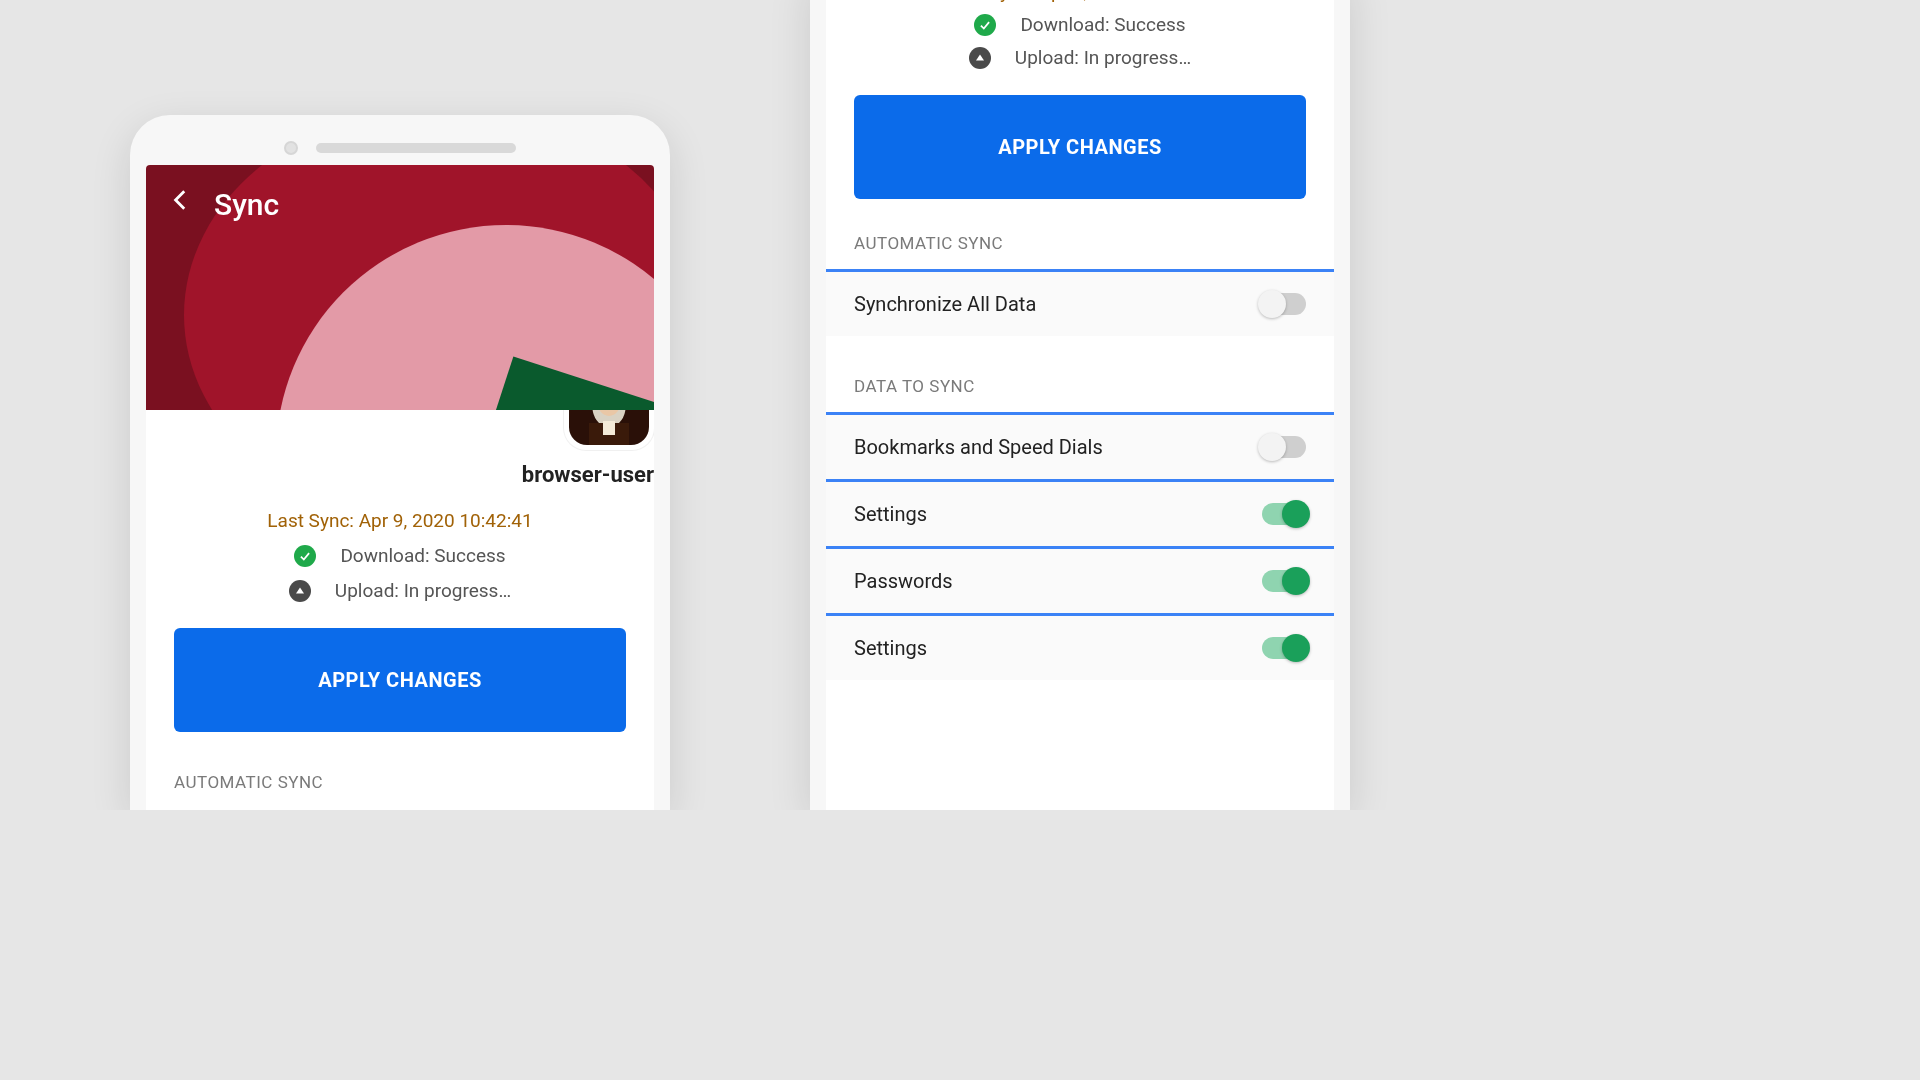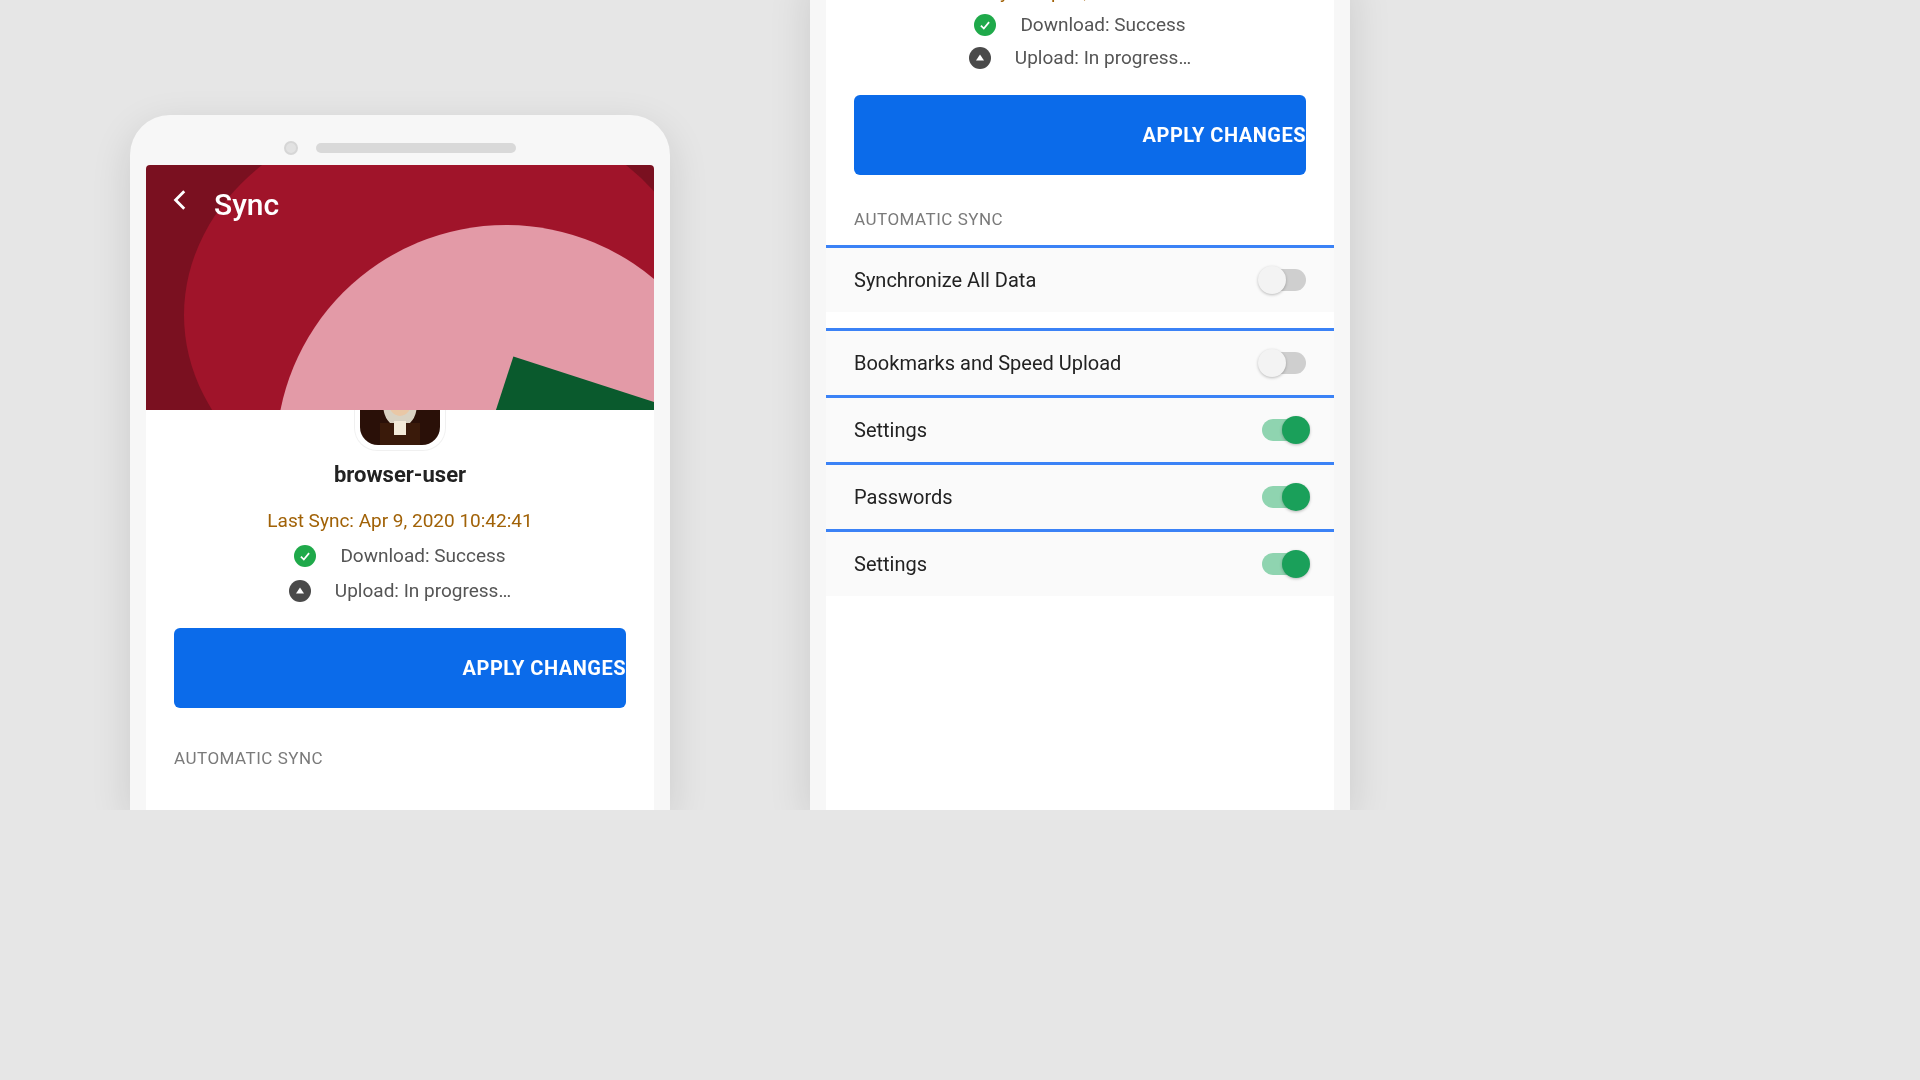--- a/index.html
+++ b/index.html
@@ -44,21 +44,21 @@
     background:#7a1020;
     overflow:hidden;
   }
   .hero .shape1 { position:absolute; top:-60px; right:-50px; width:520px; height:420px; background:#a0142a; border-radius:50%; }
   .hero .shape2 { position:absolute; top:60px; left:130px; width:460px; height:460px; background:#e39aa7; border-radius:50%; }
   .hero .shape3 { position:absolute; top:220px; right:-40px; width:220px; height:220px; background:#0a5a2d; transform:rotate(18deg); }
   .hero-bar { position:absolute; top:22px; left:22px; display:flex; align-items:flex-start; gap:20px; color:#fff;}
   .hero-bar svg { width:26px; height:26px; stroke:#fff; stroke-width:2.6; fill:none; }
   .hero-title { font-size:30px; font-weight:500; }
 
-  .avatar-wrap { text-align:center; margin-top:-50px; }
+  .avatar-wrap { text-align:right; margin-top:-50px; }
   .avatar {
     width:90px; height:90px; border-radius:22px; background:#fff; padding:5px; display:inline-block;
     box-shadow:0 0 0 1px rgba(0,0,0,0.06);
   }
   .avatar-inner { width:100%; height:100%; border-radius:18px; overflow:hidden; }
   .avatar-svg { width:100%; height:100%; display:block; }
   .username { font-weight:700; font-size:22px; color:#222; margin-top:12px;}
 
   .status-block { text-align:center; margin-top:22px; color:#555; font-size:19px; }
   .last-sync { color:#a16207; }
@@ -66,25 +66,25 @@
   .ic { width:22px; height:22px; border-radius:50%; display:flex; align-items:center; justify-content:center;}
   .ic-success { background:#1fa94a; }
   .ic-success svg { width:14px; height:14px; stroke:#fff; stroke-width:3; fill:none;}
   .ic-up { background:#4a4a4a; }
   .ic-up svg { width:12px; height:12px; fill:#fff; }
 
   .apply-btn {
     margin:26px 28px 0 28px;
     background:#0b6bea;
     color:#fff;
-    text-align:right;
+    text-align:center;
     font-weight:700;
     font-size:20px;
     letter-spacing:0.5px;
-    padding:28px 0;
+    padding:40px 0;
     border-radius:6px;
     cursor:pointer;
   }
 
   .section-title {
     color:#7a7a7a;
     font-size:17px;
     letter-spacing:0.5px;
     padding: 40px 28px 14px 28px;
   }
@@ -222,23 +222,24 @@
 
       <div class="section-title-r">AUTOMATIC SYNC</div>
       <div class="row">
         <span>Synchronize All Data</span>
         <span class="toggle off">
             <span class="knob"></span>
           </span>
       </div>
 
       <div class="gap-band"></div>
-
-      <div class="row">
-        <span>Bookmarks and Speed Upload</span>
+      <div class="section-title-r" style="padding-top:24px">DATA TO SYNC</div>
+
+      <div class="row">
+        <span>Bookmarks and Speed Dials</span>
         <span class="toggle off">
             <span class="knob"></span>
           </span>
       </div>
       <div class="row">
         <span>Settings</span>
         <span class="toggle on">
             <span class="knob"></span>
           </span>
       </div>

